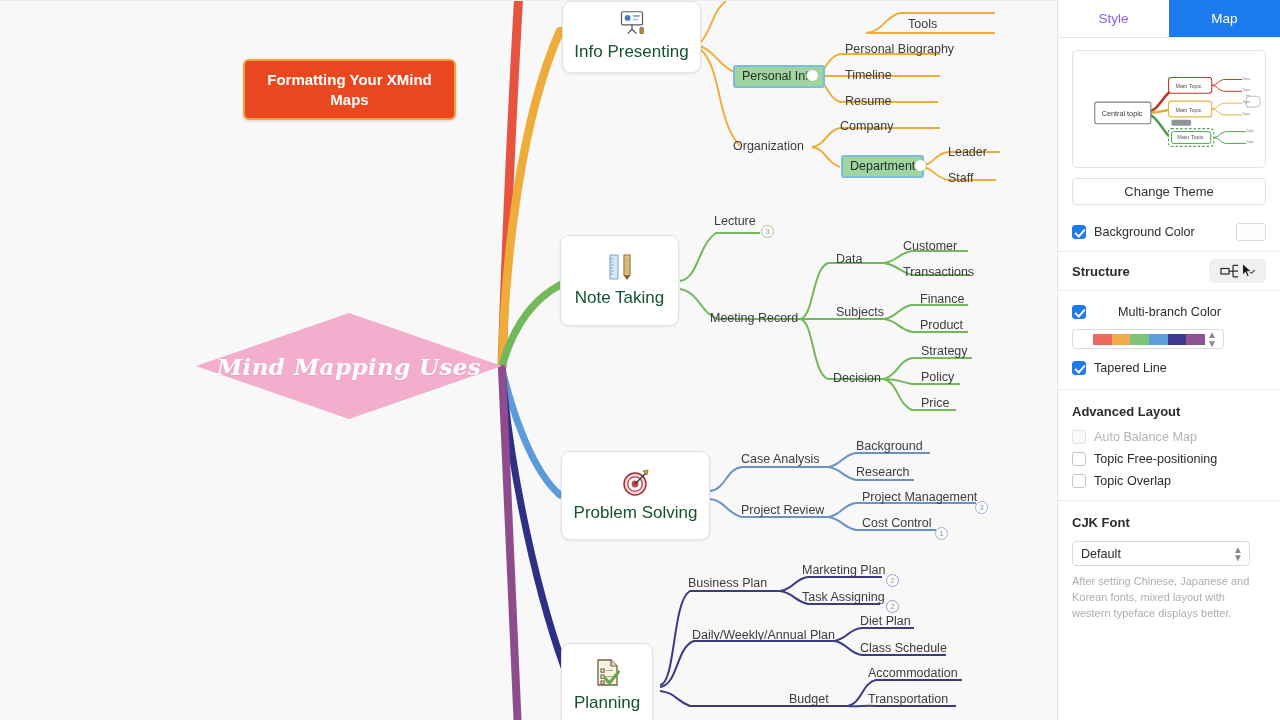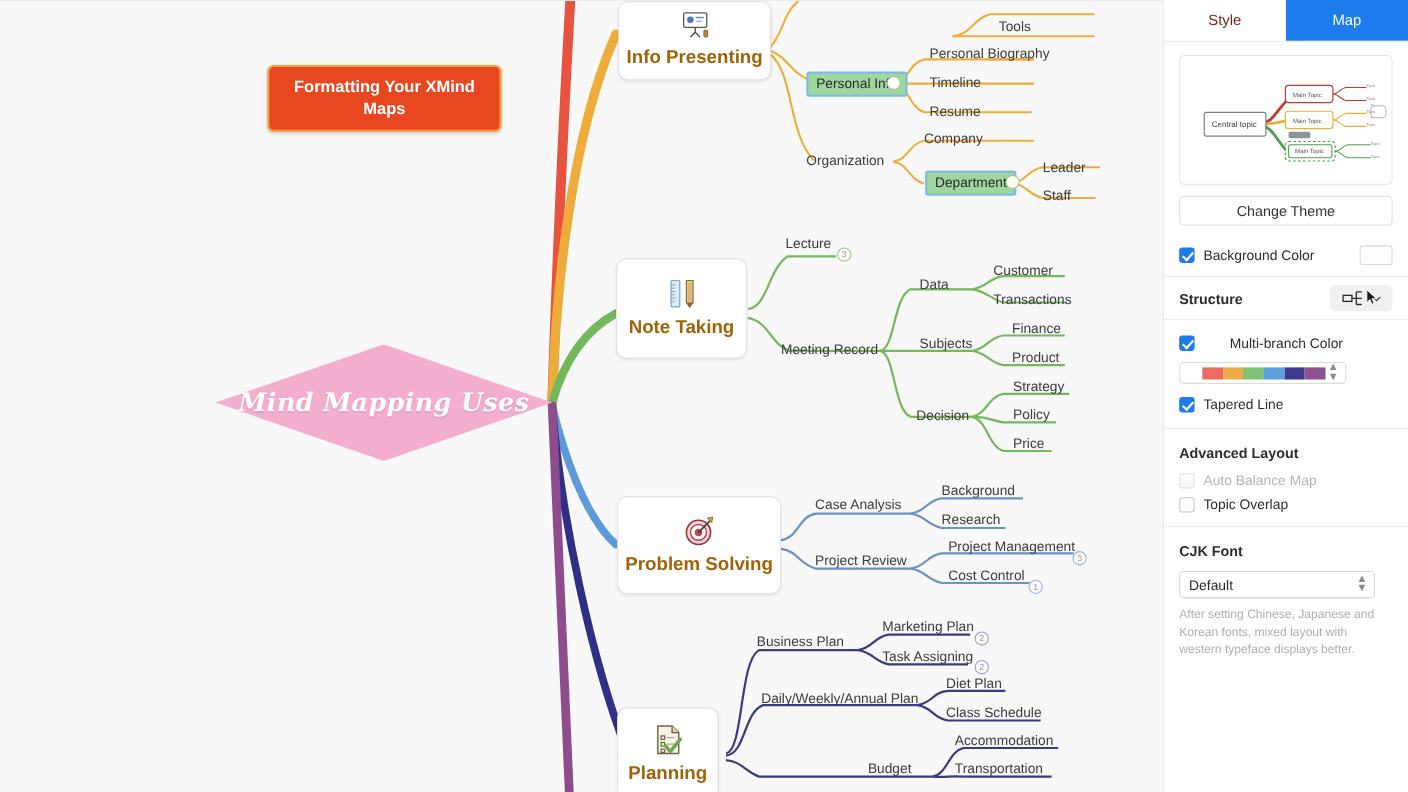--- a/index.html
+++ b/index.html
@@ -54,21 +54,21 @@
   .main-topic{
     position:absolute;
     background:#ffffff;
     border:1px solid #e3e3e3;
     border-radius:9px;
     box-shadow:0 1px 3px rgba(0,0,0,.09);
     display:flex; flex-direction:column; align-items:center; justify-content:center;
     padding:8px 16px 10px;
   }
   .main-topic .mt-label{
-    font-size:17px; font-weight:bold; color:#a16207; white-space:nowrap;
+    font-size:17px; font-weight:normal; color:#14532d; white-space:nowrap;
   }
   .mt-icon{ width:34px; height:32px; margin-bottom:4px; }
 
   
   .hl-topic{
     position:absolute;
     background:#9fd6a0;
     border:2px solid #7fbbe0;
     border-radius:3px;
     padding:2px 7px 3px;
@@ -94,21 +94,21 @@
     position:absolute; right:0; top:0; width:223px; height:720px;
     background:#ffffff;
     border-left:1px solid #e6e6e6;
     overflow:hidden;
   }
   #panel-tabs{
     display:flex; height:38px; border-bottom:1px solid #e6e6e6;
   }
   .panel-tab{
     flex:1; display:flex; align-items:center; justify-content:center;
-    font-size:13.5px; color:#7f1d1d; cursor:default;
+    font-size:13.5px; color:#8b5cf6; cursor:default;
     background:#ffffff;
   }
   .panel-tab.active{ background:#1c7ced; color:#ffffff; }
   .divider{ height:1px; background:#ededed; margin:0; }
 
   #theme-preview{
     margin:12px 14px 0; height:118px; background:#ffffff;
     border:1px solid #e4e4e4; border-radius:5px; position:relative; overflow:hidden;
   }
   #change-theme-btn{
@@ -483,20 +483,24 @@
 
   <div class="row" style="margin-top:6px;">
     <span class="row-label bold">Advanced Layout</span>
   </div>
   <div class="row" style="height:22px;">
     <span class="cb disabled"></span>
     <span class="row-label muted">Auto Balance Map</span>
   </div>
   <div class="row" style="height:22px;">
     <span class="cb"></span>
+    <span class="row-label">Topic Free-positioning</span>
+  </div>
+  <div class="row" style="height:22px;">
+    <span class="cb"></span>
     <span class="row-label">Topic Overlap</span>
   </div>
 
   <div class="divider" style="margin-top:8px;"></div>
 
   <div class="row" style="margin-top:6px;">
     <span class="row-label bold">CJK Font</span>
   </div>
 
   <div id="cjk-select">

